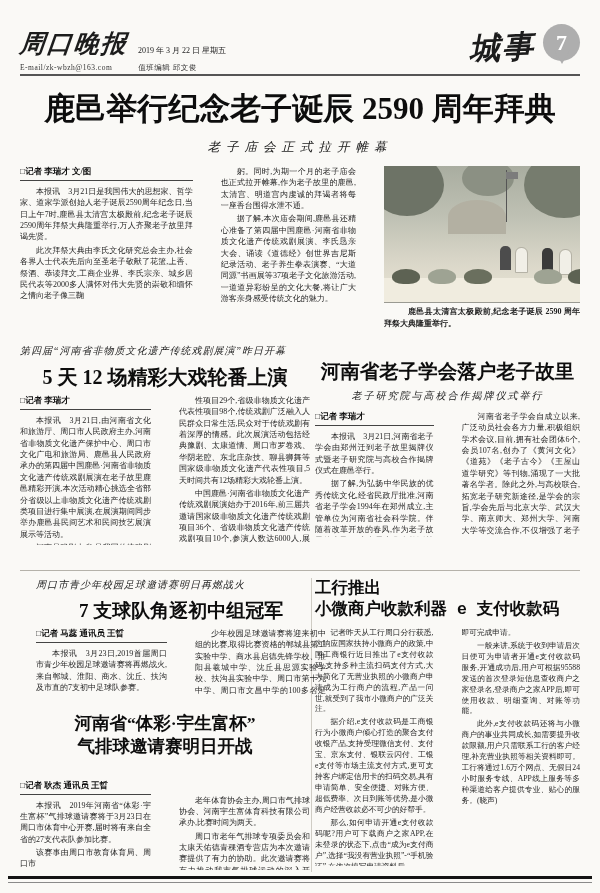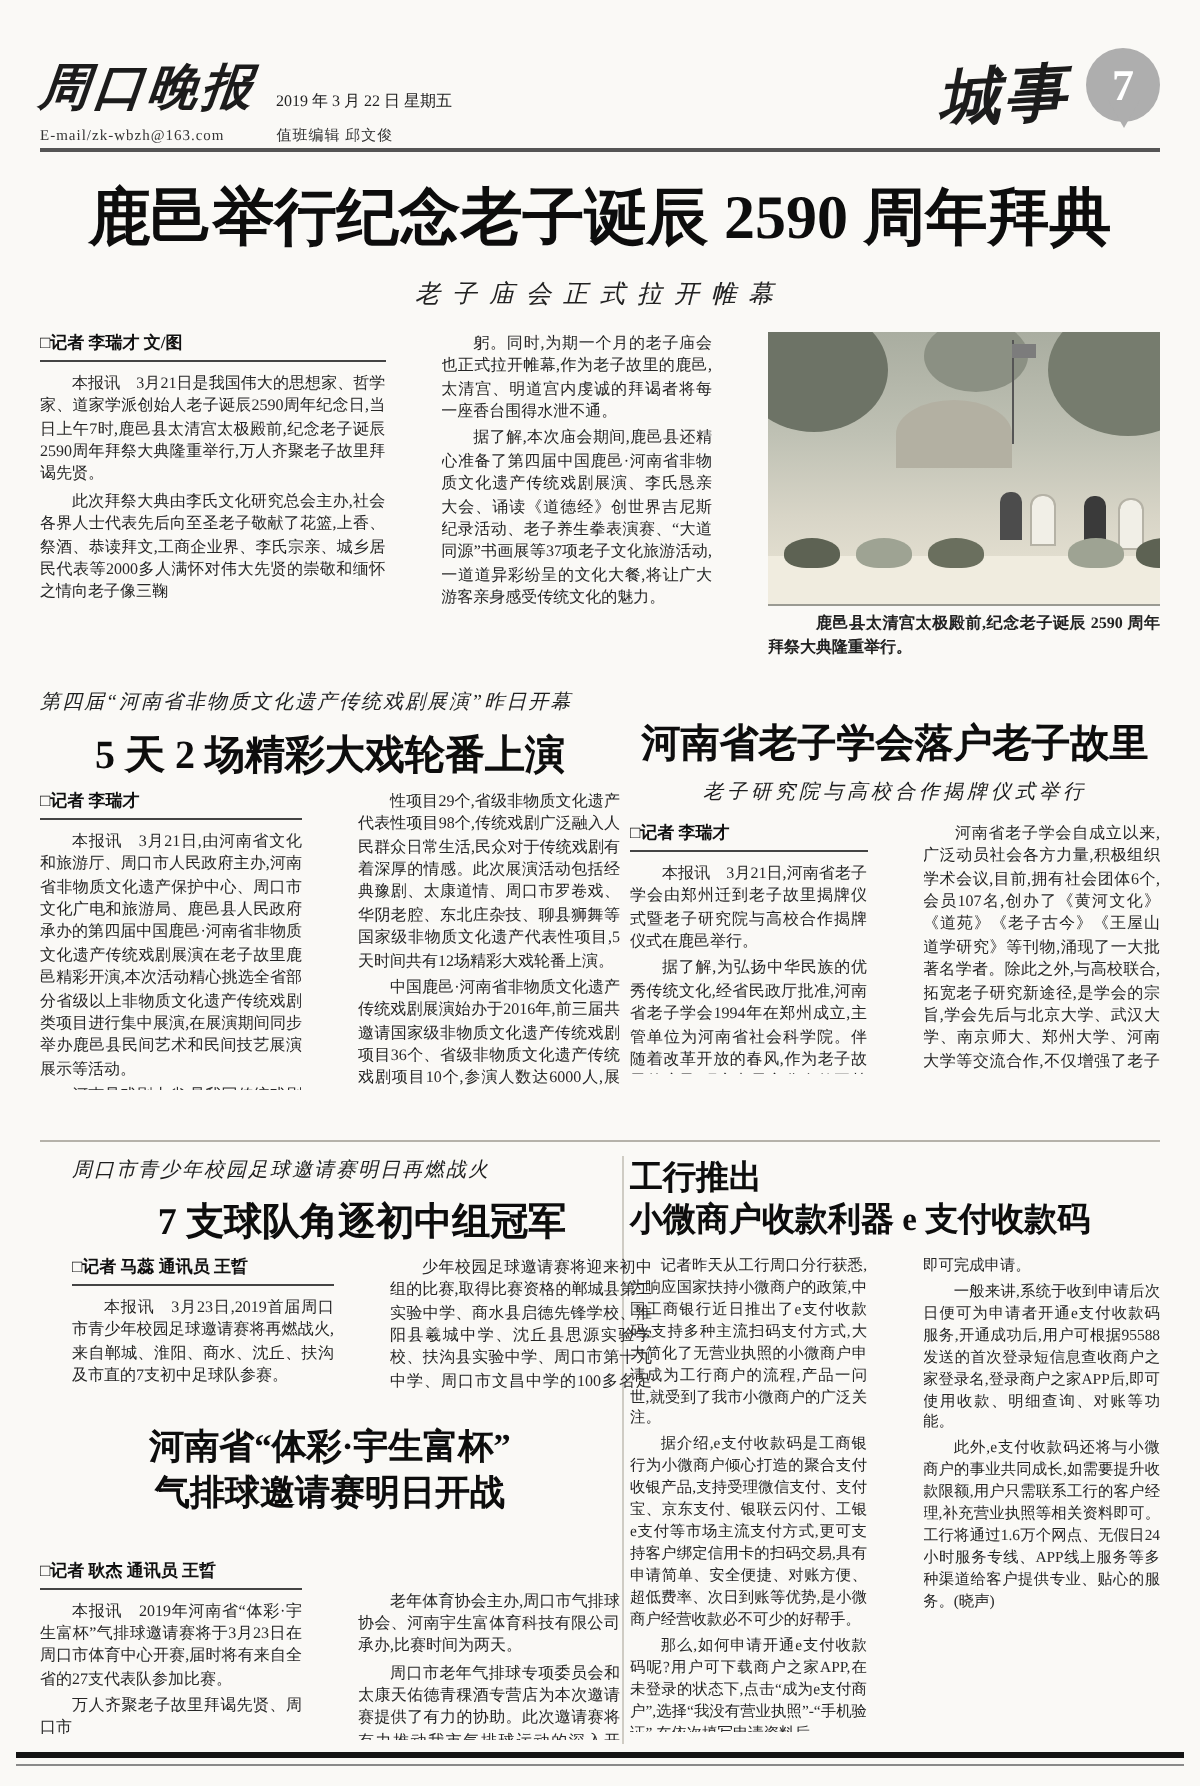--- a/index.html
+++ b/index.html
@@ -82,21 +82,21 @@
 
   
   #volleyball{left:20px;top:712px;width:290px;}
   .vb-headline{margin:0;text-align:center;font-weight:900;font-size:17.5px;line-height:1.3;color:#0d0d0d;}
   #volleyball .cols{margin-top:16px;height:96px;}
   #volleyball .col{width:140px;}
   #volleyball .byline{margin-top:6px;}
 
   
   #bank{left:315px;top:578px;width:265px;}
-  .bank-headline{margin:0 0 7px 0;font-weight:900;font-size:16.5px;line-height:1.3;color:#0d0d0d;}
+  .bank-headline{margin:0 0 7px 0;font-weight:900;font-size:16.5px;line-height:1.3;color:#0d0d0d;font-family:Liberation Mono, monospace;}
   #bank .cols{height:238px;}
   #bank .col{width:127px;}
   #bank .body-text{font-size:7.7px;line-height:1.42;}
 
   
   #footer-rule-1{left:8px;top:876px;width:584px;border-top:3px solid #141414;}
   #footer-rule-2{left:8px;top:882px;width:584px;border-top:1px solid #8a8a8a;}
 </style>
 </head>
 <body>
@@ -153,21 +153,21 @@
         <div class="ph-pile lightpile" style="left:150px"></div>
         <div class="ph-pile" style="left:184px"></div>
       </div>
       <p class="caption">鹿邑县太清宫太极殿前,纪念老子诞辰 2590 周年拜祭大典隆重举行。</p>
     </div>
   </div>
 </div>
 
 <div id="drama" class="abs">
   <div class="kicker">第四届“河南省非物质文化遗产传统戏剧展演”昨日开幕</div>
-  <h2 class="sec-headline">5 天 2 场精彩大戏轮番上演</h2>
+  <h2 class="sec-headline">5 天 12 场精彩大戏轮番上演</h2>
   <div class="cols">
     <div class="col">
       <div class="byline">□记者 李瑞才</div>
       <p class="body-text">本报讯　3月21日,由河南省文化和旅游厅、周口市人民政府主办,河南省非物质文化遗产保护中心、周口市文化广电和旅游局、鹿邑县人民政府承办的第四届中国鹿邑·河南省非物质文化遗产传统戏剧展演在老子故里鹿邑精彩开演,本次活动精心挑选全省部分省级以上非物质文化遗产传统戏剧类项目进行集中展演,在展演期间同步举办鹿邑县民间艺术和民间技艺展演展示等活动。</p>
       <p class="body-text">河南是戏剧大省,是我国传统戏剧集中分布地区,剧种繁多,流派纷呈,名家辈出。截至目前,我省有传统戏剧类国家级非物质文化遗产代表</p>
     </div>
     <div class="col">
       <p class="body-text">性项目29个,省级非物质文化遗产代表性项目98个,传统戏剧广泛融入人民群众日常生活,民众对于传统戏剧有着深厚的情感。此次展演活动包括经典豫剧、太康道情、周口市罗卷戏、华阴老腔、东北庄杂技、聊县狮舞等国家级非物质文化遗产代表性项目,5天时间共有12场精彩大戏轮番上演。</p>
       <p class="body-text">中国鹿邑·河南省非物质文化遗产传统戏剧展演始办于2016年,前三届共邀请国家级非物质文化遗产传统戏剧项目36个、省级非物质文化遗产传统戏剧项目10个,参演人数达6000人,展演活动不仅为广大群众提供了精彩的文化盛宴,展现了中华优秀传统文化的独特魅力,而且使千年古庙会焕发出新的活力。</p>
     </div>
@@ -207,21 +207,21 @@
   </div>
 </div>
 
 <div id="volleyball" class="abs">
   <h2 class="vb-headline">河南省“体彩·宇生富杯”</h2>
   <h2 class="vb-headline">气排球邀请赛明日开战</h2>
   <div class="cols">
     <div class="col">
       <div class="byline">□记者 耿杰 通讯员 王晢</div>
       <p class="body-text">本报讯　2019年河南省“体彩·宇生富杯”气排球邀请赛将于3月23日在周口市体育中心开赛,届时将有来自全省的27支代表队参加比赛。</p>
-      <p class="body-text">万人齐聚老子故里拜谒先贤、周口市</p>
+      <p class="body-text">该赛事由周口市教育体育局、周口市</p>
     </div>
     <div class="col">
       <p class="body-text" style="margin-top:21px">老年体育协会主办,周口市气排球协会、河南宇生富体育科技有限公司承办,比赛时间为两天。</p>
       <p class="body-text">周口市老年气排球专项委员会和太康天佑德青稞酒专营店为本次邀请赛提供了有力的协助。此次邀请赛将有力推动我市气排球运动的深入开展。</p>
     </div>
   </div>
 </div>
 
 <div id="bank" class="abs">
   <h2 class="bank-headline">

